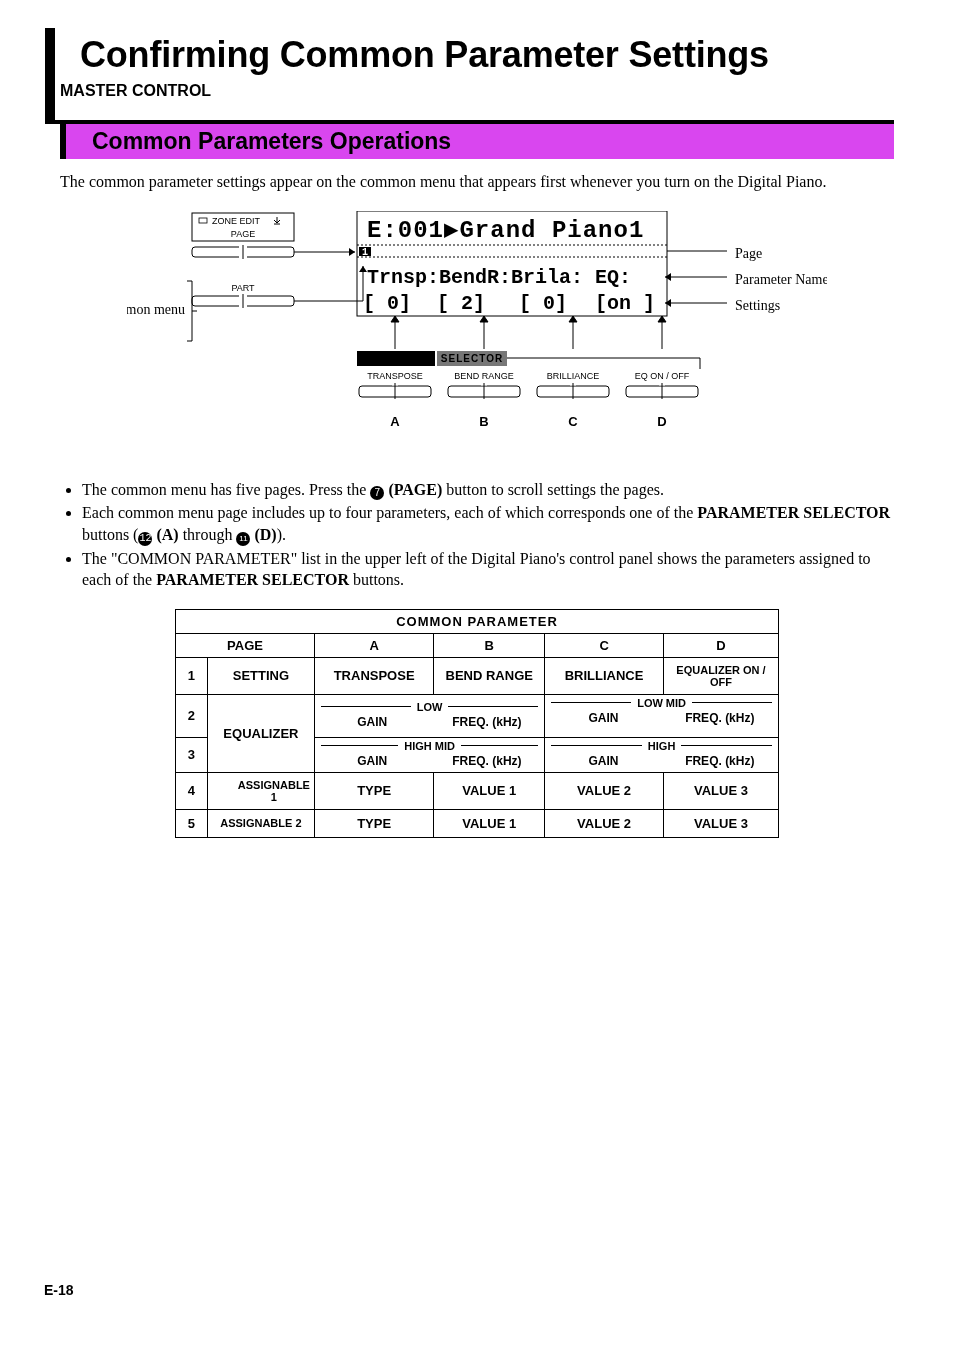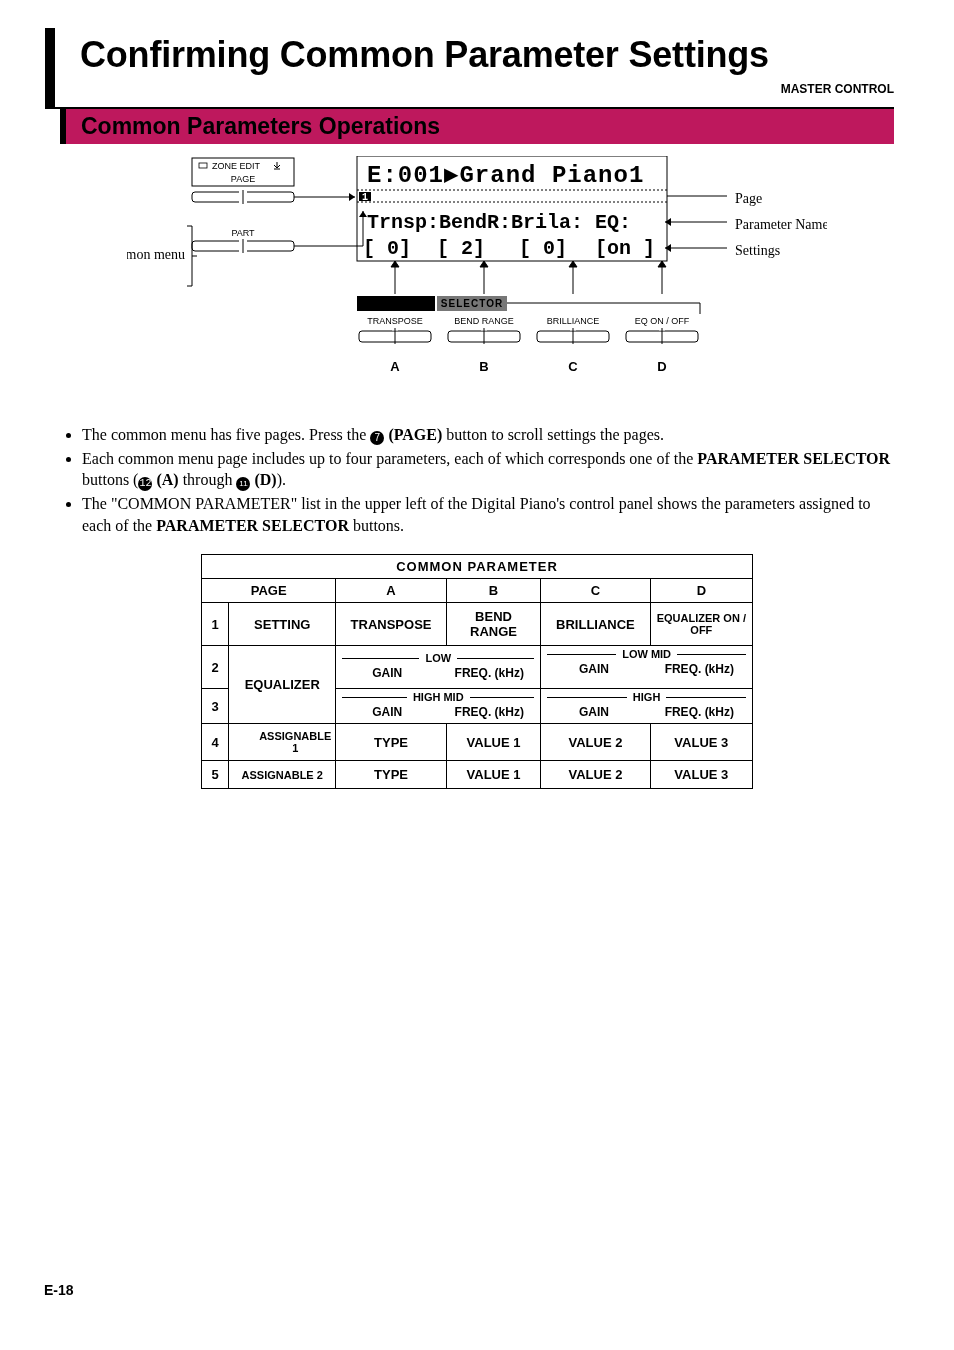--- a/index.html
+++ b/index.html
@@ -13,60 +13,60 @@
     background: #fff;
     box-sizing: border-box;
   }
   .page {
     position: relative;
     padding: 28px 60px 0 60px;
     box-sizing: border-box;
   }
   
   .title-block {
-    border-bottom: 2px solid #000000;
+    border-bottom: 4px solid #000000;
     margin-left: -15px;
     padding-left: 15px;
     position: relative;
   }
   .title-block::before {
     content: "";
     position: absolute;
     left: 0; top: 0; bottom: -2px;
     width: 10px;
     background: #000;
   }
   .title-text {
     font-family: Arial, Helvetica, sans-serif;
     font-weight: bold;
     font-size: 36px;
     letter-spacing: -0.2px;
     padding: 6px 0 4px 20px;
   }
   .master-control {
-    text-align: right;
-    font-family: Arial, Helvetica, sans-serif;
-    font-weight: bold;
-    font-size: 12px;
+    text-align: left;
+    font-family: Arial, Helvetica, sans-serif;
+    font-weight: bold;
+    font-size: 16px;
     margin-top: 2px;
-    padding-bottom: 11px;
+    padding-bottom: 20px;
   }
   .intro {
     font-size: 16px;
     line-height: 1.35;
     margin: 24px 0 22px 0;
   }
   .intro b { font-family: "Times New Roman", Times, serif; font-weight: bold; }
   .section-bar {
-    background: #be185d;
+    background: #d946ef;
     border-left: 6px solid #000;
     font-family: Arial, Helvetica, sans-serif;
     font-weight: bold;
     font-size: 23px;
-    padding: 4px 10px 4px 15px;
+    padding: 4px 10px 4px 26px;
     margin-bottom: 12px;
   }
   .para {
     font-size: 16px;
     line-height: 1.35;
     margin: 10px 0 18px 0;
   }
   
   .diagram {
     width: 700px;
@@ -106,21 +106,21 @@
     font-size: 10px;
     line-height: 14px;
     text-align: center;
     vertical-align: -1px;
   }
   
   .cp-table {
     margin: 0 auto;
     border-collapse: collapse;
     font-family: Arial, Helvetica, sans-serif;
-    width: 552px;
+    width: 604px;
   }
   .cp-table th, .cp-table td {
     border: 1.5px solid #000;
     text-align: center;
     font-size: 13px;
     font-weight: bold;
     vertical-align: middle;
     padding: 6px 4px;
   }
   .cp-table .header-row th { padding: 4px; }
@@ -174,20 +174,21 @@
 <div class="page">
 
   <div class="title-block">
     <div class="title-text">Confirming Common Parameter Settings</div>
     <div class="master-control">MASTER CONTROL</div>
   </div>
 
 
   <div class="section-bar">Common Parameters Operations</div>
 
+  <p class="para">The common parameter settings appear on the common menu that appears first whenever you turn on the Digital Piano.</p>
 
   <div class="diagram">
     <svg width="700" height="240" viewBox="0 0 700 240">
 
       <rect x="65" y="2" width="102" height="28" fill="none" stroke="#000" stroke-width="1"></rect>
       <rect x="72" y="7" width="8" height="5" fill="none" stroke="#000" stroke-width="0.8"></rect>
       <text x="85" y="13" class="label tiny">ZONE EDIT</text>
 
       <path d="M150 6 l0 5 m-3 -2 l3 3 l3 -3 m-6 4 h6" stroke="#000" stroke-width="1" fill="none"></path>
       <text x="116" y="26" class="label tiny" text-anchor="middle">PAGE</text>

